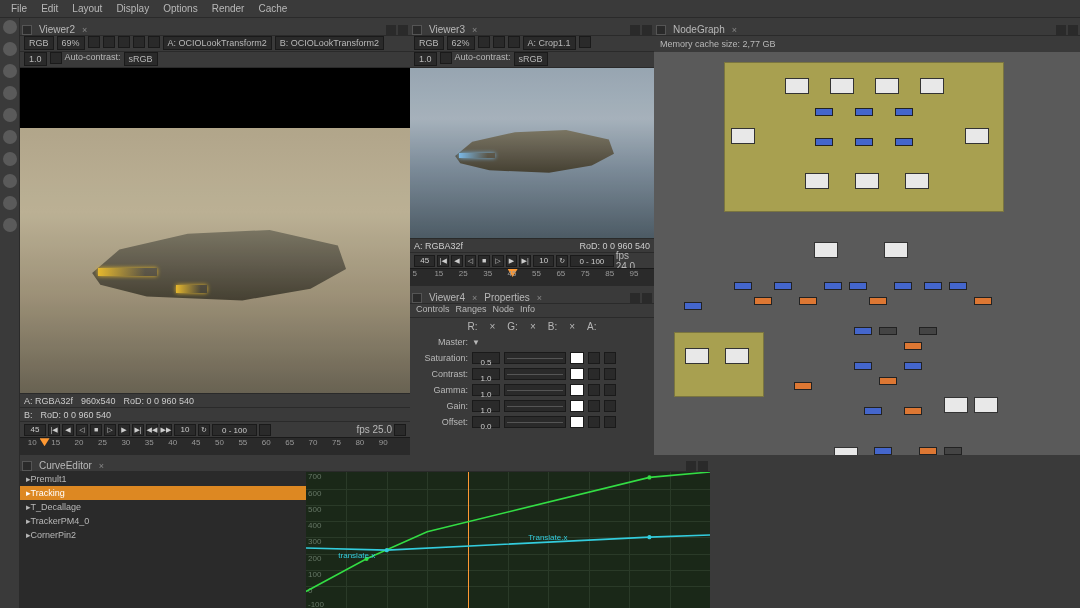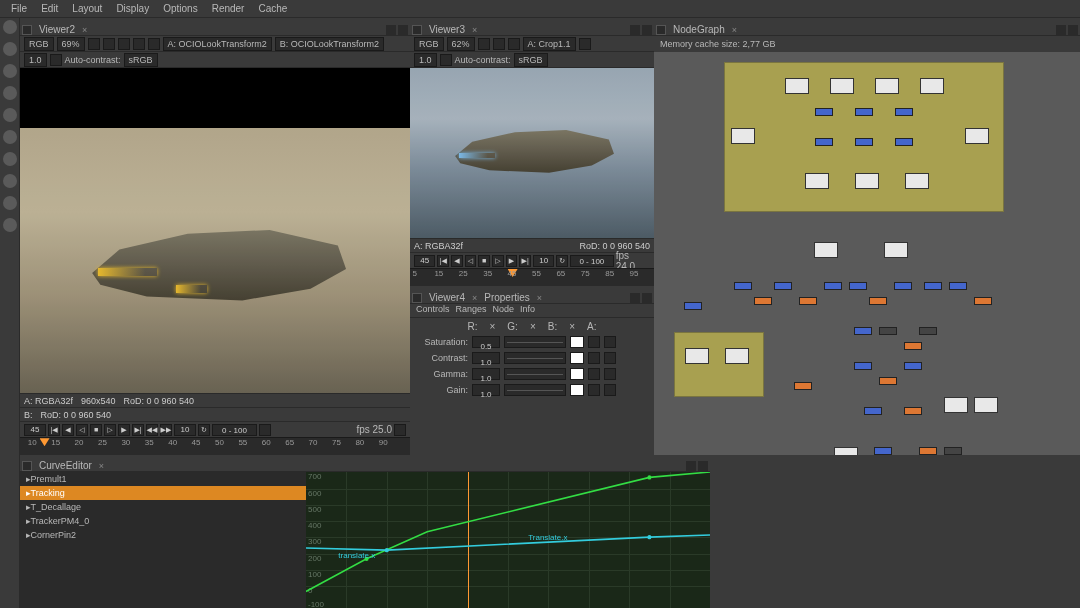--- a/index.html
+++ b/index.html
@@ -14,21 +14,21 @@
 .viewer-col { display: flex; flex-direction: column; }
 .viewer2 { width: 390px; }
 .viewer3 { width: 244px; }
 .right-col { flex: 1; display: flex; flex-direction: column; }
 .panel-tab { height: 18px; background: #3a3a3a; display: flex; align-items: flex-end; border-bottom: 1px solid #2a2a2a; padding: 0 2px; }
 .tab-sq { width: 10px; height: 10px; background: #2a2a2a; margin-right: 3px; border: 1px solid #555; }
 .tab-label { font-size: 10px; padding: 0 4px; }
 .tab-close { font-size: 9px; padding: 0 3px; color: #888; }
 .panel-flex { margin-left: auto; display: flex; gap: 2px; }
 .panel-flex span { width: 10px; height: 10px; background: #2a2a2a; display: inline-block; }
-.toolbar-row { height: 16px; background: #3a3a3a; display: flex; align-items: center; padding: 0 4px; gap: 3px; font-size: 9px; border-bottom: 1px solid #2a2a2a; white-space: nowrap; overflow: hidden; }
+.toolbar-row { height: 16px; background: #3a3a3a; display: flex; align-items: flex-start; padding: 0 4px; gap: 3px; font-size: 9px; border-bottom: 1px solid #2a2a2a; white-space: nowrap; overflow: hidden; }
 .dropdown { background: #2a2a2a; padding: 1px 4px; border: 1px solid #1a1a1a; font-size: 9px; color: #b8b8b8; }
 .btn-sm { width: 12px; height: 12px; background: #2a2a2a; border: 1px solid #1a1a1a; cursor: pointer; display: inline-block; }
 .viewport { flex: 1; background: #000; position: relative; overflow: hidden; }
 .ship-img { position: absolute; left: 0; right: 0; width: 100%; }
 .ship-scene { background: linear-gradient(180deg, #c5b89a 0%, #d0c4a5 30%, #ada084 60%, #6b6555 100%); opacity: 0.9; }
 .ship-scene2 { background: linear-gradient(180deg, #a8b8c5 0%, #b8c5d0 30%, #8899a8 60%, #556570 100%); opacity: 0.9; }
 .ship-body { position: absolute; left: 15%; top: 35%; width: 70%; height: 28%; background: linear-gradient(180deg, #8a8570 0%, #6b6555 50%, #4a4535 100%); clip-path: polygon(5% 60%, 15% 30%, 40% 10%, 70% 5%, 95% 25%, 98% 55%, 85% 80%, 60% 95%, 25% 90%, 8% 75%); }
 .ship-lights { position: absolute; left: 20%; top: 50%; width: 15%; height: 3%; background: linear-gradient(90deg, #ffcc33 0%, transparent 80%); box-shadow: 0 0 4px #ffcc33; }
 .status-row { height: 14px; background: #3a3a3a; display: flex; align-items: center; padding: 0 4px; gap: 8px; font-size: 9px; color: #ccc; border-top: 1px solid #2a2a2a; }
 .timeline-row { height: 16px; background: #3a3a3a; display: flex; align-items: center; padding: 0 4px; gap: 2px; border-top: 1px solid #2a2a2a; }
@@ -264,20 +264,24 @@
           <div class="props-row" style="justify-content:center;gap:12px;">
             <span>R:</span>
               <span>×</span>
             <span>G:</span>
               <span>×</span>
             <span>B:</span>
               <span>×</span>
             <span>A:</span>
           </div>
           <div class="props-row">
+              <span class="props-label">Master:</span>
+              <span style="font-size:8px">▼</span>
+            </div>
+          <div class="props-row">
               <span class="props-label">Saturation:</span>
               <div class="props-val">0.5</div>
               <div class="props-slider"></div>
               <div class="props-swatch"></div>
               <div class="props-icon"></div>
               <div class="props-icon"></div>
             </div>
           <div class="props-row">
               <span class="props-label">Contrast:</span>
               <div class="props-val">1.0</div>
@@ -290,20 +294,28 @@
               <span class="props-label">Gamma:</span>
               <div class="props-val">1.0</div>
               <div class="props-slider"></div>
               <div class="props-swatch"></div>
               <div class="props-icon"></div>
               <div class="props-icon"></div>
             </div>
           <div class="props-row">
               <span class="props-label">Gain:</span>
               <div class="props-val">1.0</div>
+              <div class="props-slider"></div>
+              <div class="props-swatch"></div>
+              <div class="props-icon"></div>
+              <div class="props-icon"></div>
+            </div>
+          <div class="props-row">
+              <span class="props-label">Offset:</span>
+              <div class="props-val">0.0</div>
               <div class="props-slider"></div>
               <div class="props-swatch"></div>
               <div class="props-icon"></div>
               <div class="props-icon"></div>
             </div>
         </div>
       </div>
 
       <div class="right-col">
         <div class="panel-tab">

